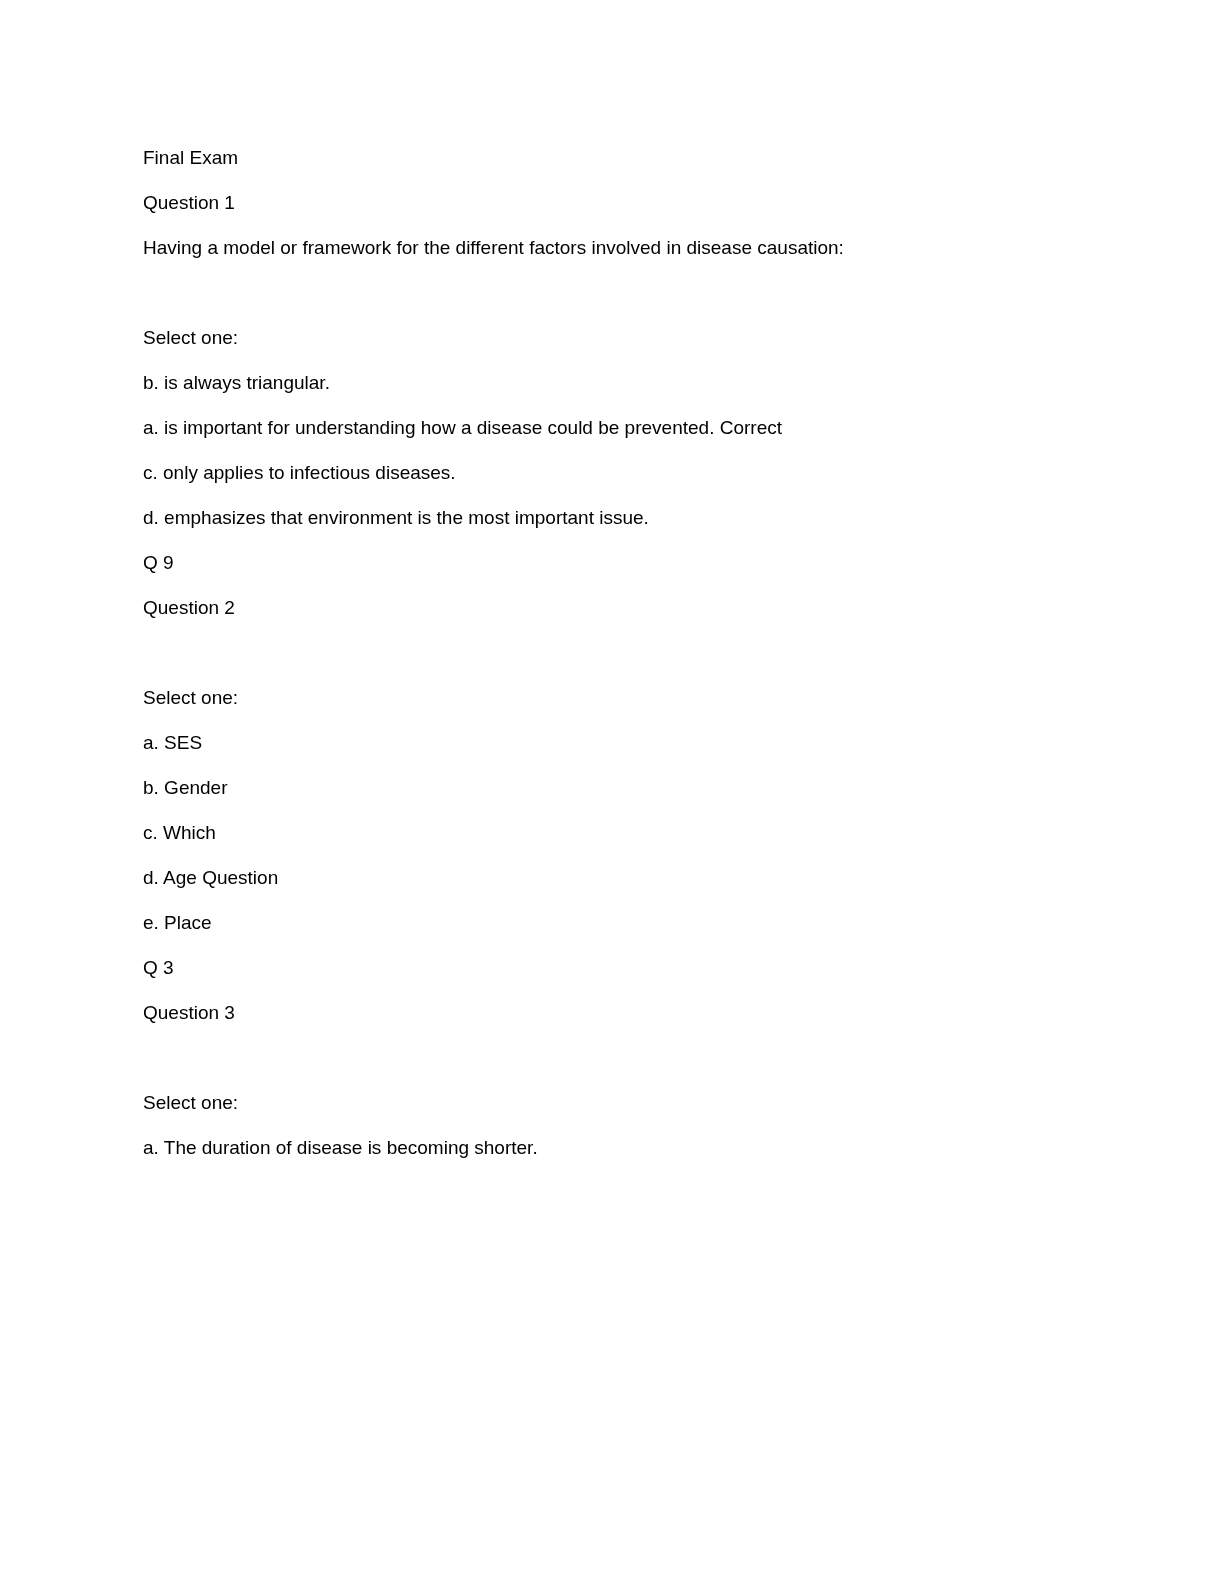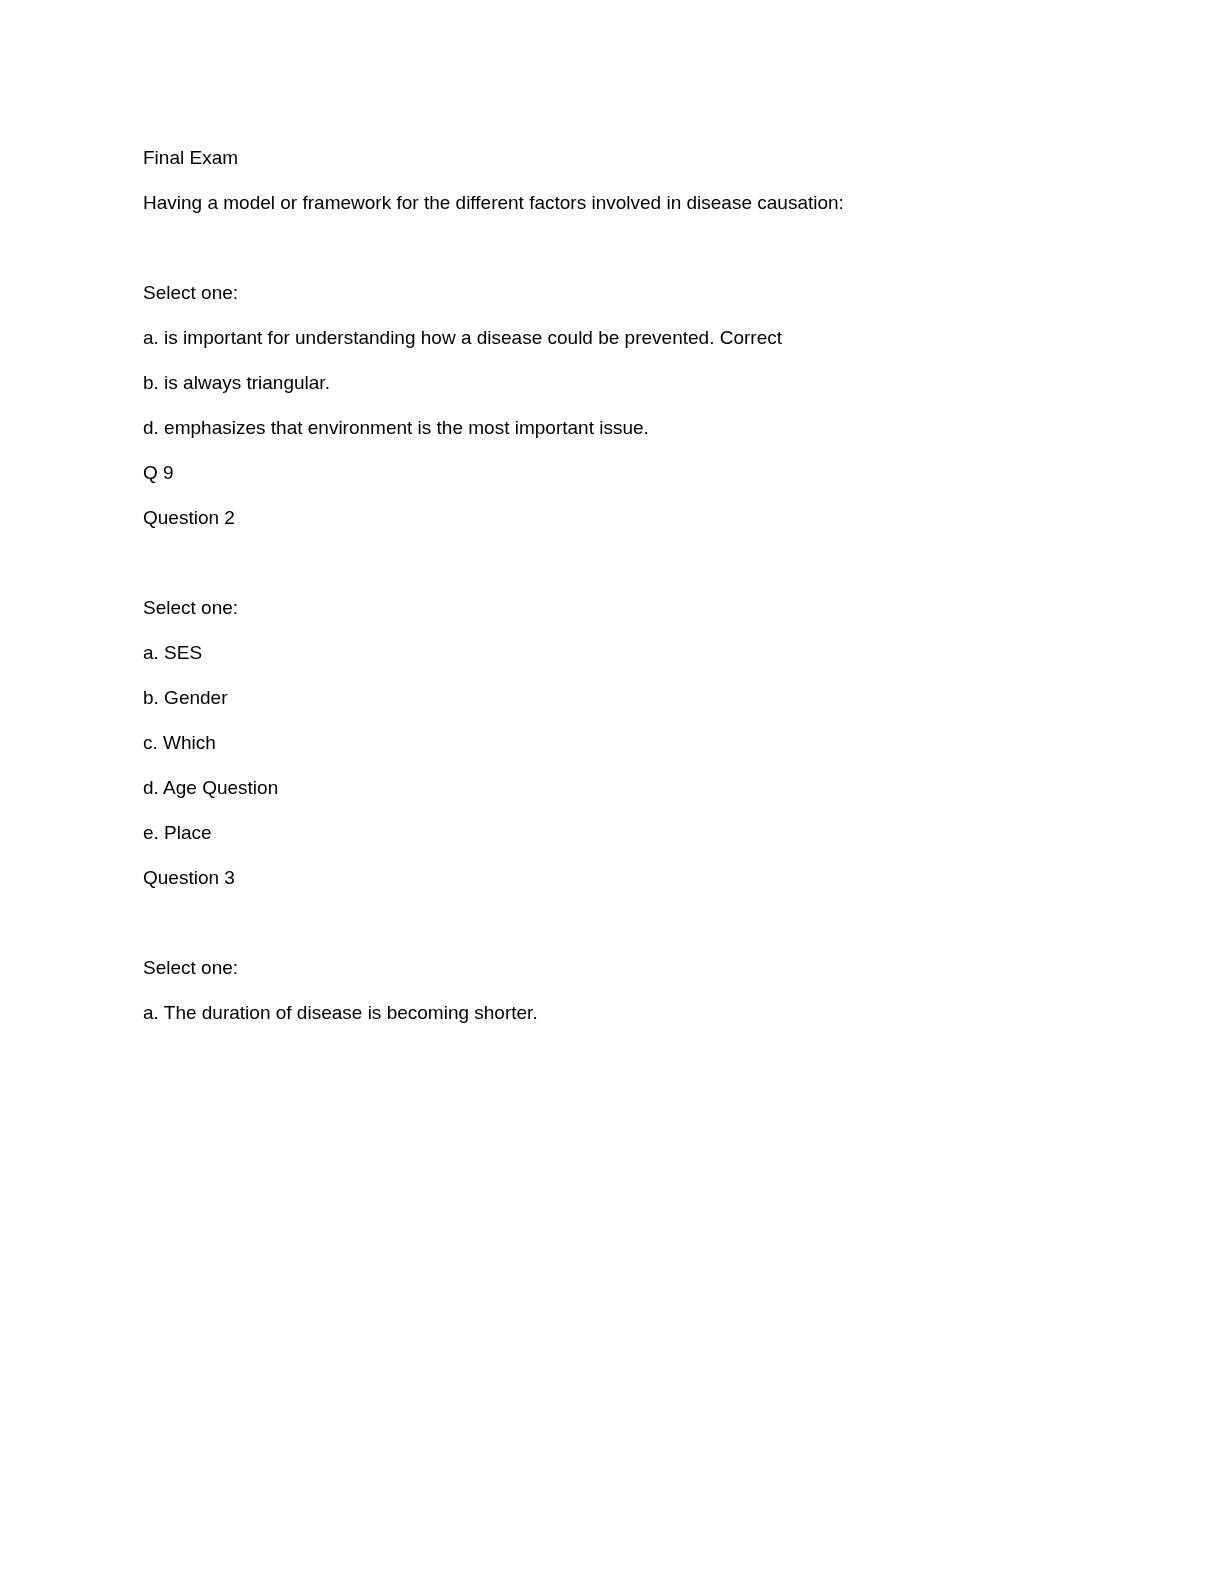--- a/index.html
+++ b/index.html
@@ -34,35 +34,38 @@
     min-height: 28px;
   }
 </style>
 </head>
 <body>
 
 <div class="page">
 
   <div class="para">Final Exam</div>
 
+  <div class="para">Question 1</div>
   <div class="para">Having a model or framework for the different factors involved in disease causation:</div>
   <div class="spacer"></div>
   <div class="para">Select one:</div>
+  <div class="para">b. is always triangular.</div>
   <div class="para">a. is important for understanding how a disease could be prevented. Correct</div>
-  <div class="para">b. is always triangular.</div>
+  <div class="para">c. only applies to infectious diseases.</div>
   <div class="para">d. emphasizes that environment is the most important issue.</div>
 
   <div class="para">Q 9</div>
   <div class="para">Question 2</div>
   <div class="spacer"></div>
   <div class="para">Select one:</div>
   <div class="para">a. SES</div>
   <div class="para">b. Gender</div>
   <div class="para">c. Which</div>
   <div class="para">d. Age Question</div>
   <div class="para">e. Place</div>
 
+  <div class="para">Q 3</div>
   <div class="para">Question 3</div>
   <div class="spacer"></div>
   <div class="para">Select one:</div>
   <div class="para">a. The duration of disease is becoming shorter.</div>
 
 </div>
 
 </body></html>

